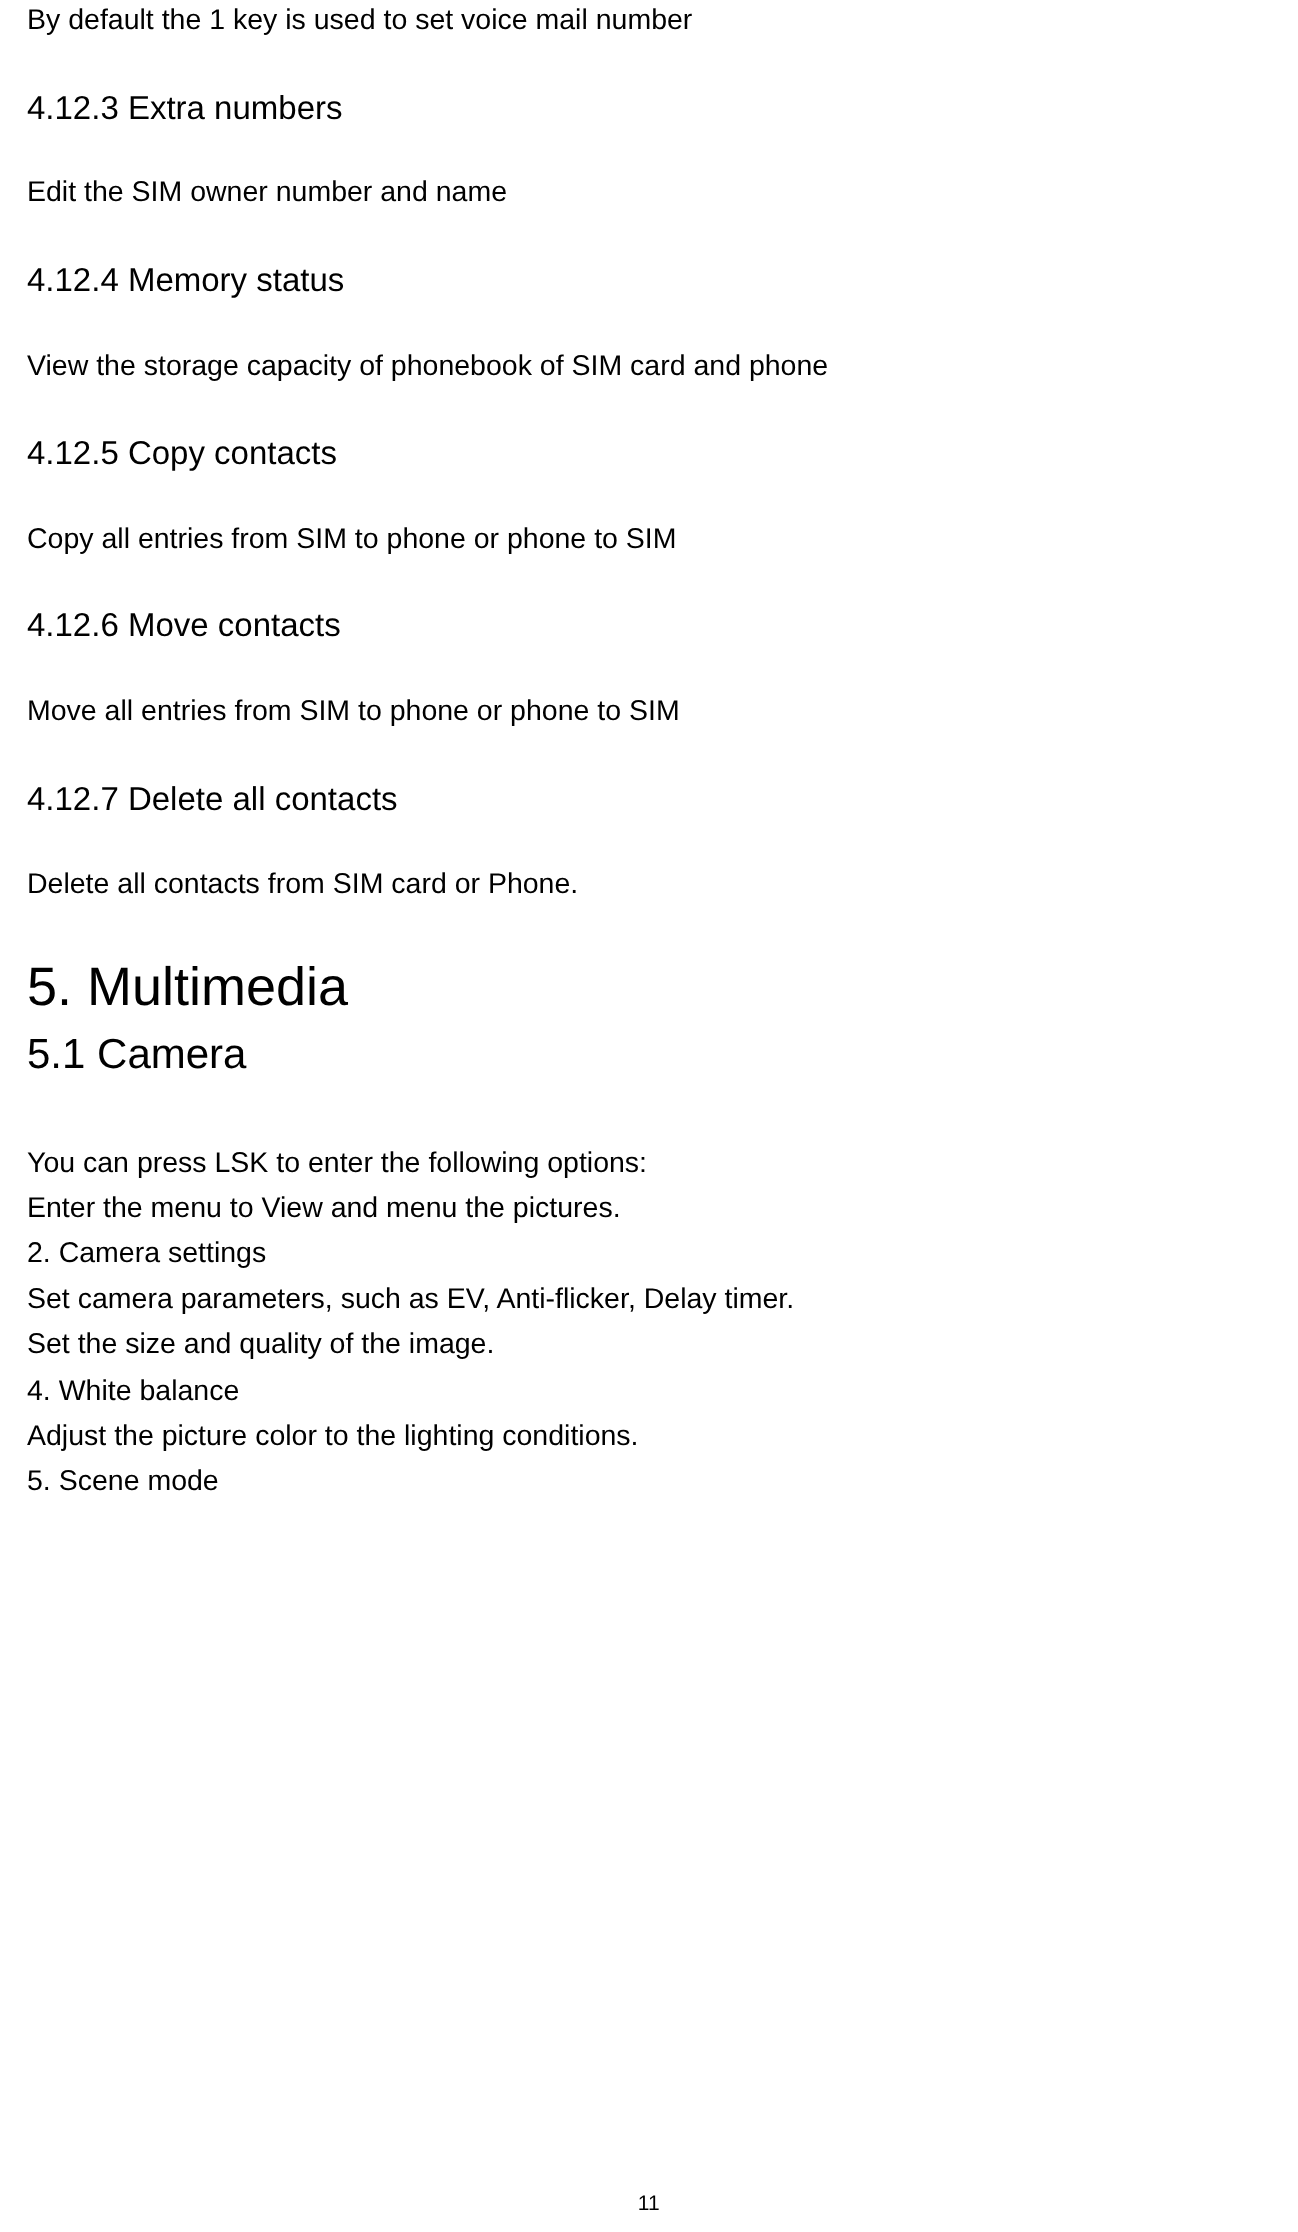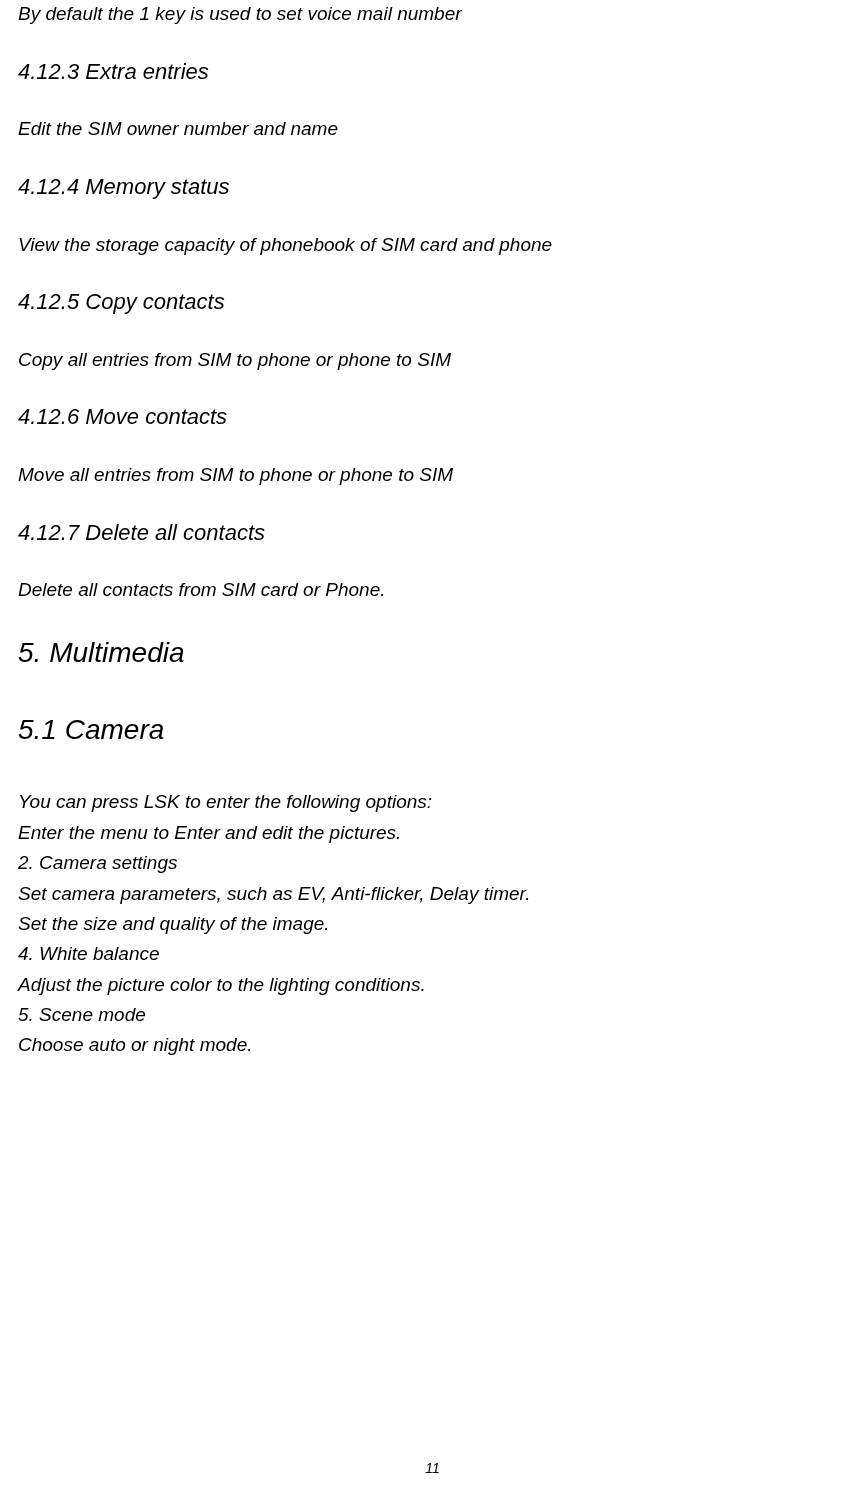--- a/index.html
+++ b/index.html
@@ -1,15 +1,15 @@
 <!DOCTYPE html>
 <html><head>
   <meta charset="utf-8">
   <style>
-    * { margin: 0; padding: 0; box-sizing: border-box; font-style: italic; }
+    * { margin: 0; padding: 0; box-sizing: border-box; }
     body {
       font-family: Arial, Helvetica, sans-serif;
       background: #fff;
       width: 865px;
       height: 1488px;
       padding: 0 18px;
       position: relative;
       color: #000;
     }
     .para {
@@ -17,23 +17,22 @@
       line-height: 1.5;
       margin-bottom: 28px;
     }
     .h3 {
       font-size: 22px;
       line-height: 1.4;
       margin-bottom: 28px;
       font-weight: normal;
     }
     .h1 {
-      font-size: 28px;
+      font-size: 36px;
       line-height: 1.4;
-      margin-bottom: 38px;
       margin-top: 12px;
       font-weight: normal;
     }
     .h2 {
       font-size: 28px;
       line-height: 1.4;
       margin-bottom: 38px;
       font-weight: normal;
     }
     .body-text {
@@ -47,44 +46,43 @@
       transform: translateX(-50%);
       font-size: 14px;
       text-align: center;
     }
   </style>
 </head>
 <body>
 
 <p class="para">By default the 1 key is used to set voice mail number</p>
 
-<h3 class="h3">4.12.3 Extra entries</h3>
+<h3 class="h3">4.12.3 Extra numbers</h3>
 <p class="para">Edit the SIM owner number and name</p>
 
 <h3 class="h3">4.12.4 Memory status</h3>
 <p class="para">View the storage capacity of phonebook of SIM card and phone</p>
 
 <h3 class="h3">4.12.5 Copy contacts</h3>
 <p class="para">Copy all entries from SIM to phone or phone to SIM</p>
 
 <h3 class="h3">4.12.6 Move contacts</h3>
 <p class="para">Move all entries from SIM to phone or phone to SIM</p>
 
 <h3 class="h3">4.12.7 Delete all contacts</h3>
 <p class="para">Delete all contacts from SIM card or Phone.</p>
 
 <h1 class="h1">5. Multimedia</h1>
 
 <h2 class="h2">5.1 Camera</h2>
 
 <div class="body-text">
   <div>You can press LSK to enter the following options:</div>
-  <div>Enter the menu to Enter and edit the pictures.</div>
+  <div>Enter the menu to View and menu the pictures.</div>
   <div>2. Camera settings</div>
   <div>Set camera parameters, such as EV, Anti-flicker, Delay timer.</div>
   <div>Set the size and quality of the image.</div>
   <div>4. White balance</div>
   <div>Adjust the picture color to the lighting conditions.</div>
   <div>5. Scene mode</div>
-  <div>Choose auto or night mode.</div>
 </div>
 
 <div class="page-num">11</div>
 
 </body></html>

